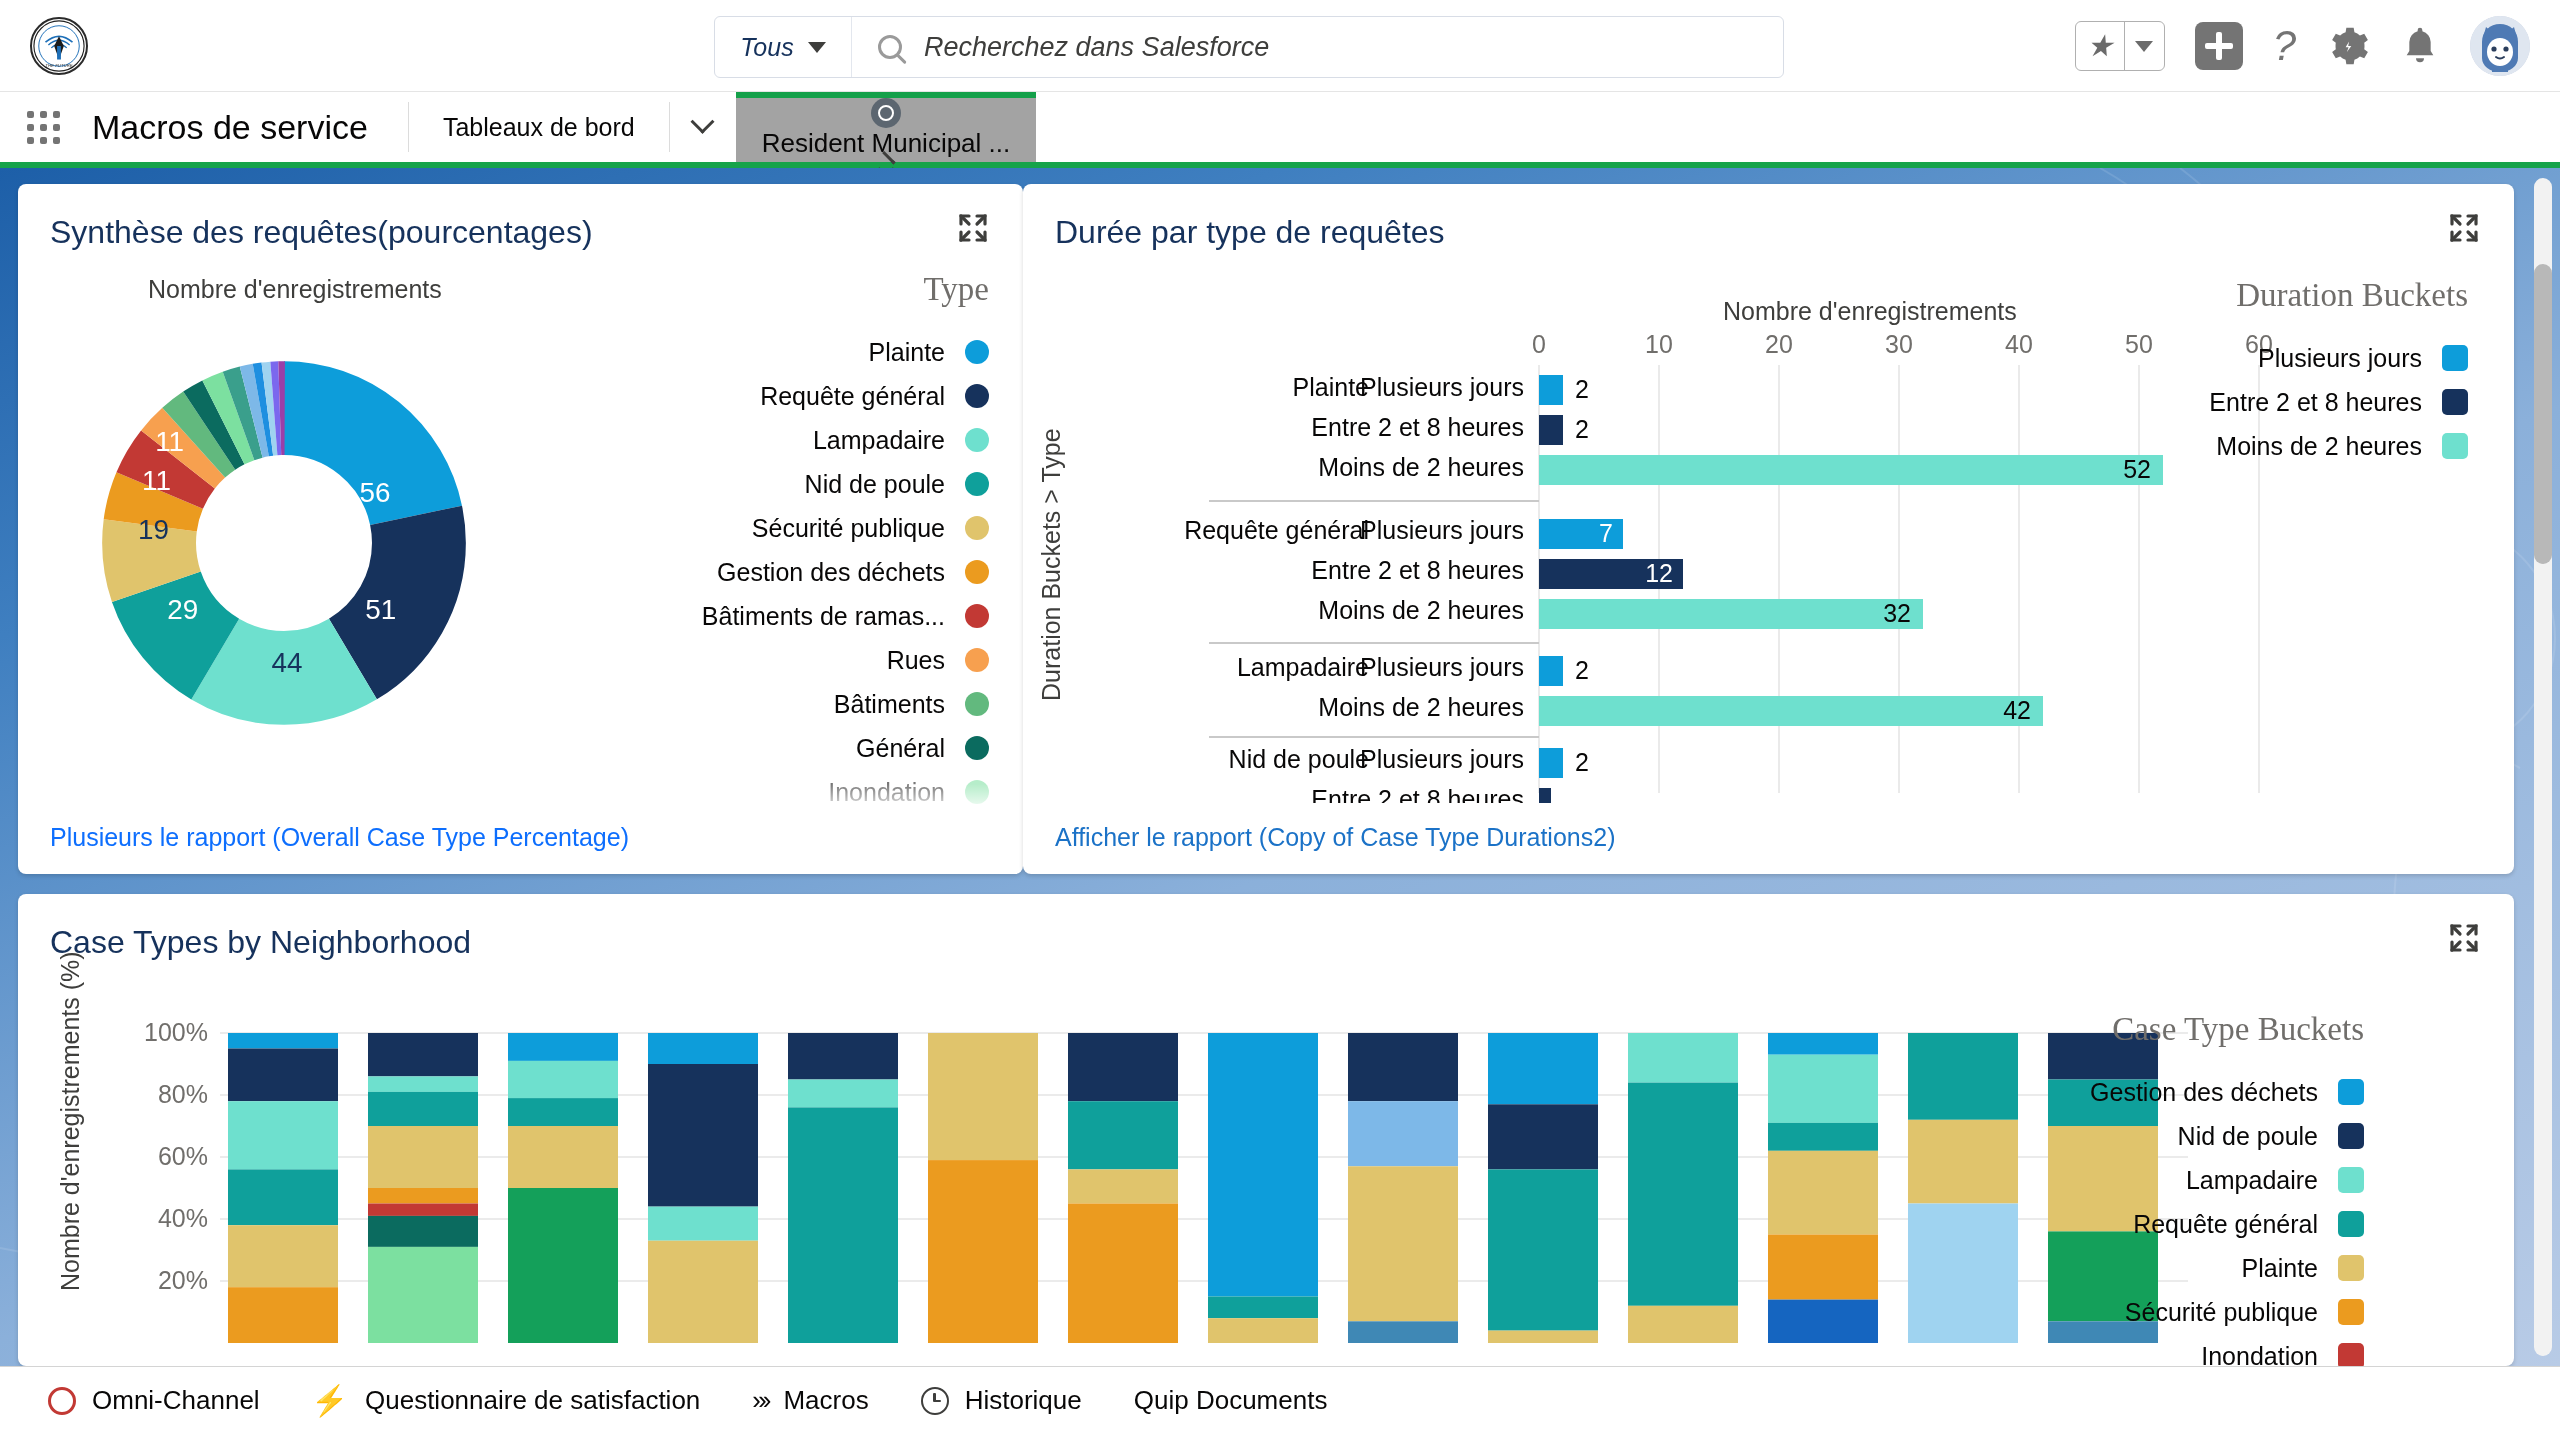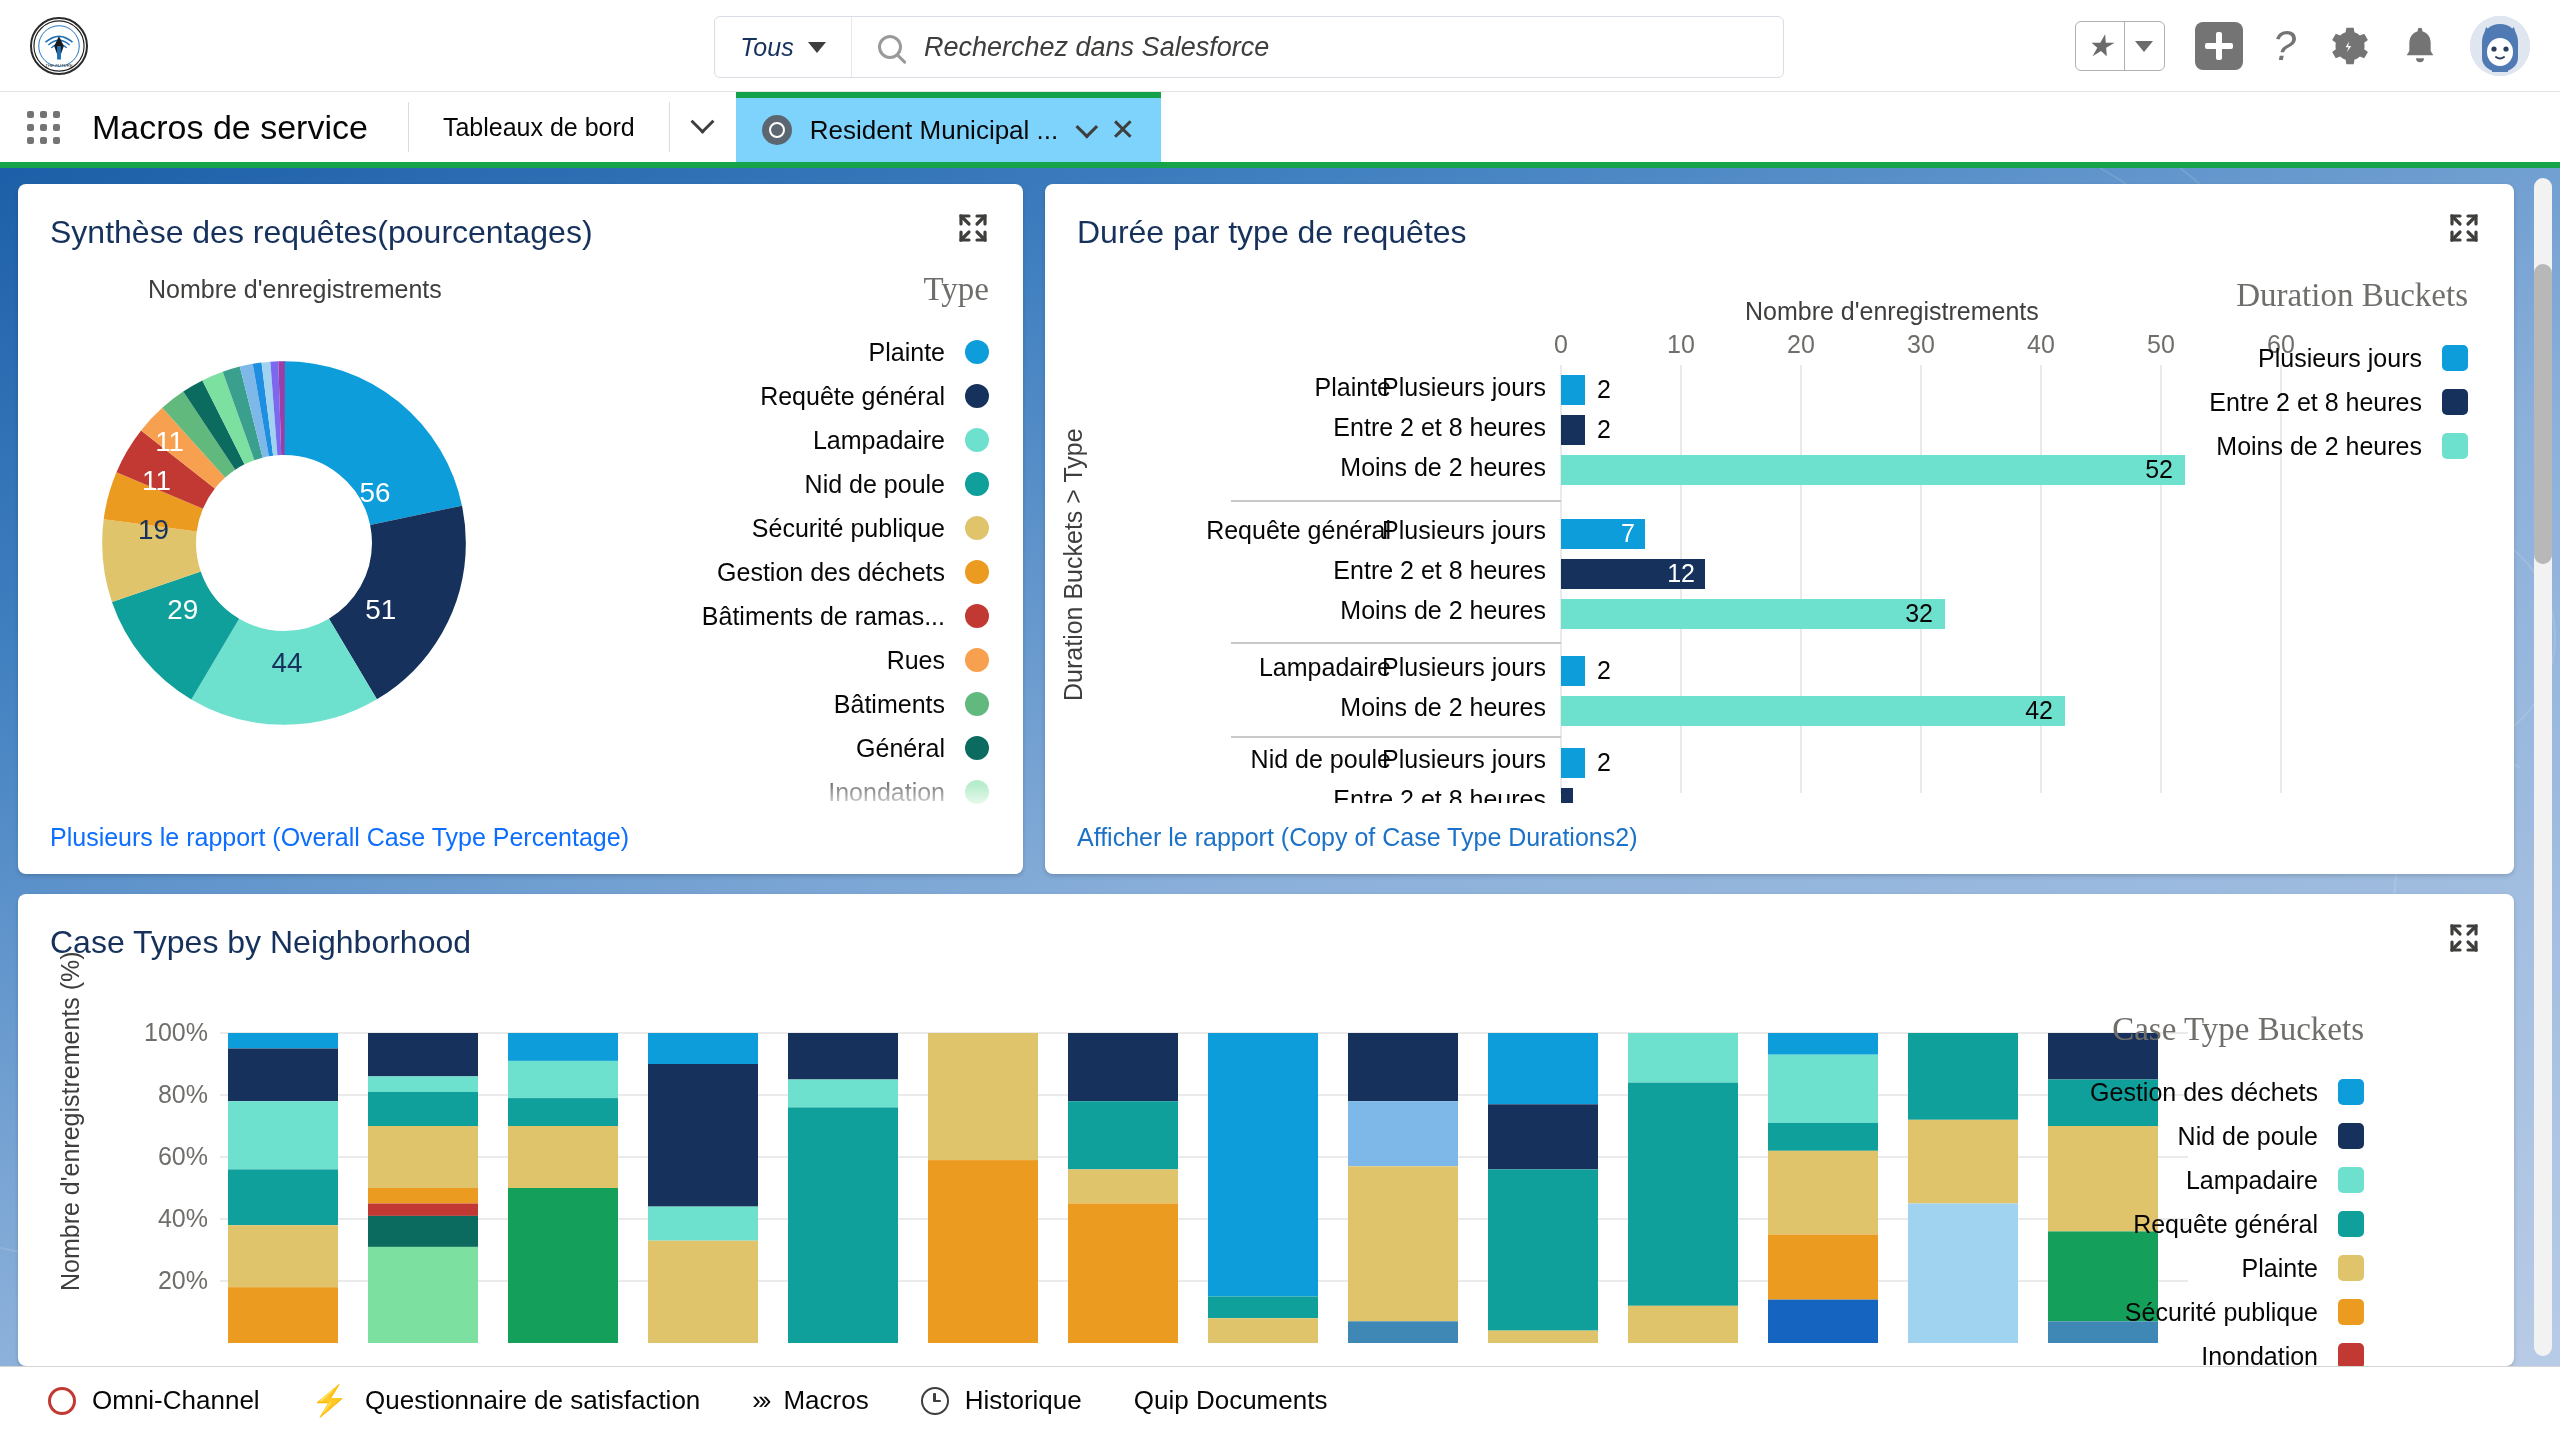--- a/index.html
+++ b/index.html
@@ -118,23 +118,23 @@
   }
   .nav-chev {
     display: flex; align-items: center; justify-content: center;
     width: 66px; cursor: pointer;
   }
   .chev {
     width: 17px; height: 17px; border-right: 3px solid #3e3e3c;
     border-bottom: 3px solid #3e3e3c; transform: rotate(45deg) translate(-4px,-4px);
   }
   .wtab {
-    display: flex; align-items: center; gap: 18px;
-    padding: 0 26px; background: #7dd3fc; cursor: pointer;
-    border-top: 6px solid #15a04a; position: relative; white-space: nowrap;
+    display: flex; align-items: center; 
+    padding: 0 26px; background: #a3a3a3; cursor: pointer;
+    border-top: 6px solid #15a04a; position: relative; white-space: nowrap; flex-direction: column;
   }
   .wtab-icon {
     width: 30px; height: 30px; border-radius: 50%; background: #5c6670;
     display: flex; align-items: center; justify-content: center; flex: none;
   }
   .wtab-icon::after {
     content: ""; width: 16px; height: 16px; border-radius: 50%;
     border: 2.5px solid #fff; box-sizing: border-box;
   }
   .wtab-label { font-size: 26px; color: #080707; }
@@ -155,21 +155,21 @@
     background: linear-gradient(160deg,#1d5fa8 0%, #3f7fc0 22%, #8bb0da 55%, #b8cbe6 100%);
     overflow: hidden;
   }
   .dash-swirl {
     position: absolute; inset: 0; opacity: .22; pointer-events: none;
   }
   .dash-inner {
     position: absolute; inset: 0; padding: 16px 46px 0 18px;
     display: flex; flex-direction: column; gap: 20px;
   }
-  .row-top { display: flex; gap: 22px; height: 690px; }
+  .row-top { display: flex; height: 690px; }
 
   .card {
     background: #fff; border-radius: 8px; position: relative;
     box-shadow: 0 2px 4px rgba(0,0,0,.16);
     overflow: hidden;
   }
   .card-title {
     font-size: 32px; color: #16325c; padding: 30px 0 0 32px;
     font-weight: 400;
   }

